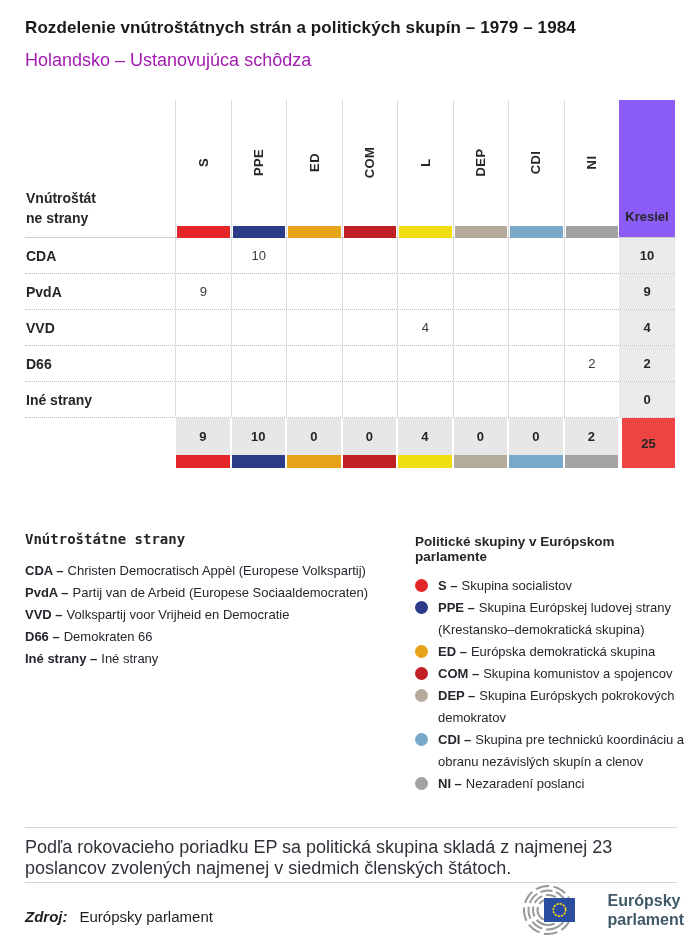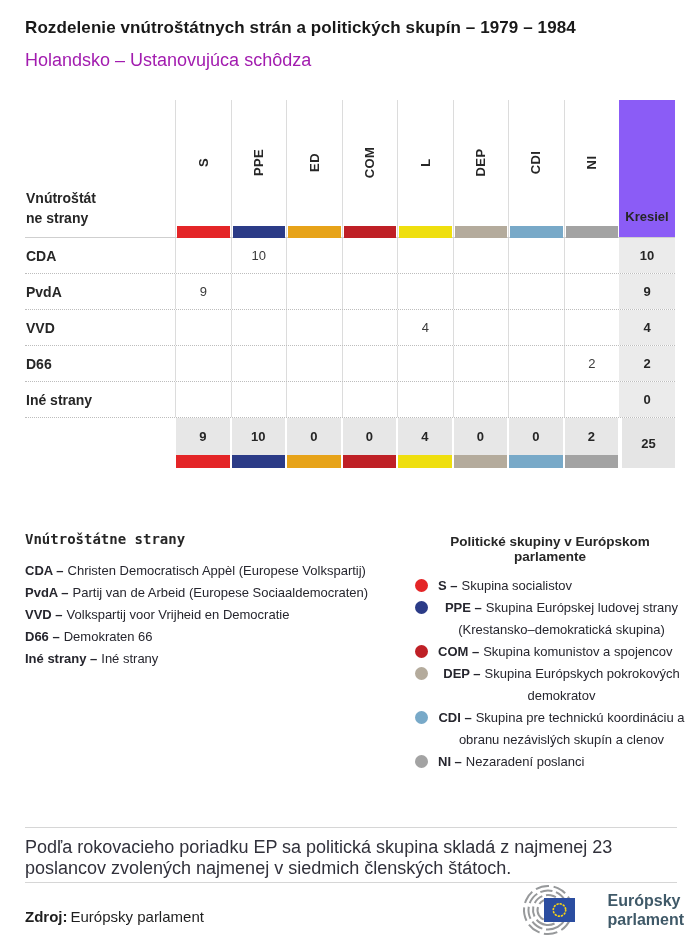--- a/index.html
+++ b/index.html
@@ -24,36 +24,36 @@
   .hbar{position:absolute;left:1px;right:1px;bottom:-1px;height:12px;}
   .hseat{background:#8b5cf6;display:flex;align-items:flex-end;justify-content:center;font-size:13px;font-weight:bold;padding-bottom:13px;}
   .trow{height:35px;border-bottom:1px dotted #bdbdbd;}
   .rlabel{display:flex;align-items:center;font-size:14px;font-weight:bold;padding-left:1px;}
   .tcell{border-left:1px solid #dcdcdc;display:flex;align-items:center;justify-content:center;font-size:13px;color:#3a3a3a;}
   .ttotal{background:#ebebeb;display:flex;align-items:center;justify-content:center;font-size:13px;font-weight:bold;}
   .sumrow{height:50px;}
   .sumcell{position:relative;background:#e7e7e7;margin:0 1px;}
   .sumnum{position:absolute;left:0;right:0;top:0;height:37px;display:flex;align-items:center;justify-content:center;font-size:13px;font-weight:bold;}
   .sumbar{position:absolute;left:0;right:0;bottom:0;height:13px;}
-  .sumtotal{background:#e5e5e5;margin-left:3px;display:flex;align-items:center;justify-content:center;font-size:13px;font-weight:bold;}
+  .sumtotal{background:#ef4444;margin-left:3px;display:flex;align-items:center;justify-content:center;font-size:13px;font-weight:bold;}
   
   .legend-left{left:25px;top:531px;width:375px;}
   .legend-left h3{margin:0 0 13px 0;font-family:"DejaVu Sans Mono", monospace;font-size:14px;font-weight:bold;color:#262626;}
   .pitem{font-size:13px;line-height:22px;color:#26262e;}
   .pitem .abbr{font-weight:bold;margin-right:4px;}
-  .legend-right{left:415px;top:534px;width:270px;text-align:center;}
+  .legend-right{left:415px;top:534px;width:270px;}
   .legend-right h3{margin:0 0 11px 0;font-size:13.5px;font-weight:bold;color:#262626;}
   .gitem{display:flex;font-size:13px;line-height:22px;color:#26262e;}
   .gdot{width:13px;height:13px;border-radius:50%;margin:4px 10px 0 0;flex-shrink:0;}
   .gitem .abbr{font-weight:bold;margin-right:4px;}
   
   .rule{left:25px;width:652px;border-top:1px solid #d6d6d6;height:0;}
   .footnote{left:25px;top:837px;width:655px;font-size:18px;line-height:21px;color:#31313b;}
   .source{left:25px;top:908px;font-size:15px;color:#1f1f1f;}
-  .source b{margin-right:3px;}
+  .source b{margin-right:12px;font-style:italic;}
   .logo{right:16px;top:883px;display:flex;align-items:center;}
   .logo-text{font-size:16px;font-weight:bold;color:#3f5968;line-height:19px;margin-left:6px;}
 </style>
 </head>
 <body>
 
 <div class="abs title">Rozdelenie vnútroštátnych strán a politických skupín – 1979 – 1984</div>
 <div class="abs subtitle">Holandsko – Ustanovujúca schôdza</div>
 
 <div class="abs table">
@@ -223,20 +223,24 @@
 
 <div class="abs legend-right">
   <h3>Politické skupiny v Európskom parlamente</h3>
   <div class="gitem">
       <span class="gdot" style="background-color: rgb(228, 37, 39);"></span>
       <span><span class="abbr">S –</span><span>Skupina socialistov</span></span>
     </div>
   <div class="gitem">
       <span class="gdot" style="background-color: rgb(43, 59, 135);"></span>
       <span><span class="abbr">PPE –</span><span>Skupina Európskej ludovej strany (Krestansko–demokratická skupina)</span></span>
+    </div>
+  <div class="gitem">
+      <span class="gdot" style="background-color: rgb(231, 163, 25);"></span>
+      <span><span class="abbr">ED –</span><span>Európska demokratická skupina</span></span>
     </div>
   <div class="gitem">
       <span class="gdot" style="background-color: rgb(191, 32, 38);"></span>
       <span><span class="abbr">COM –</span><span>Skupina komunistov a spojencov</span></span>
     </div>
   <div class="gitem">
       <span class="gdot" style="background-color: rgb(180, 171, 156);"></span>
       <span><span class="abbr">DEP –</span><span>Skupina Európskych pokrokových demokratov</span></span>
     </div>
   <div class="gitem">

